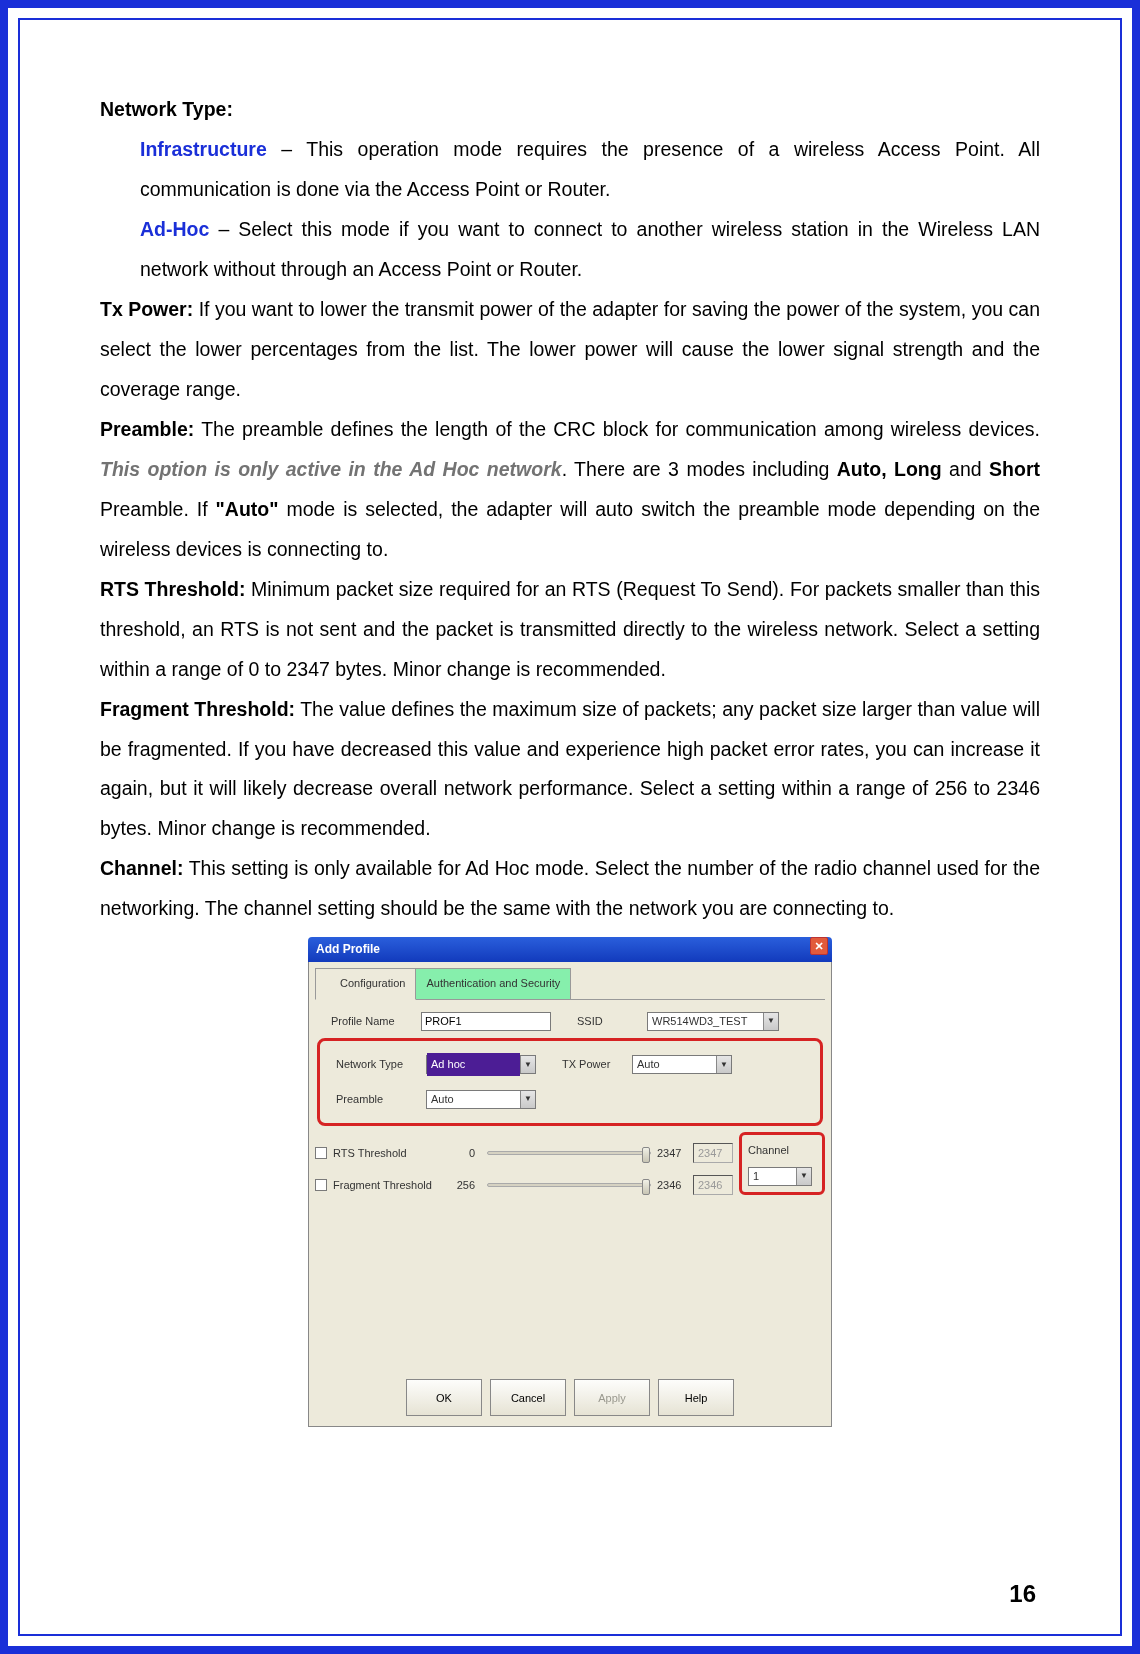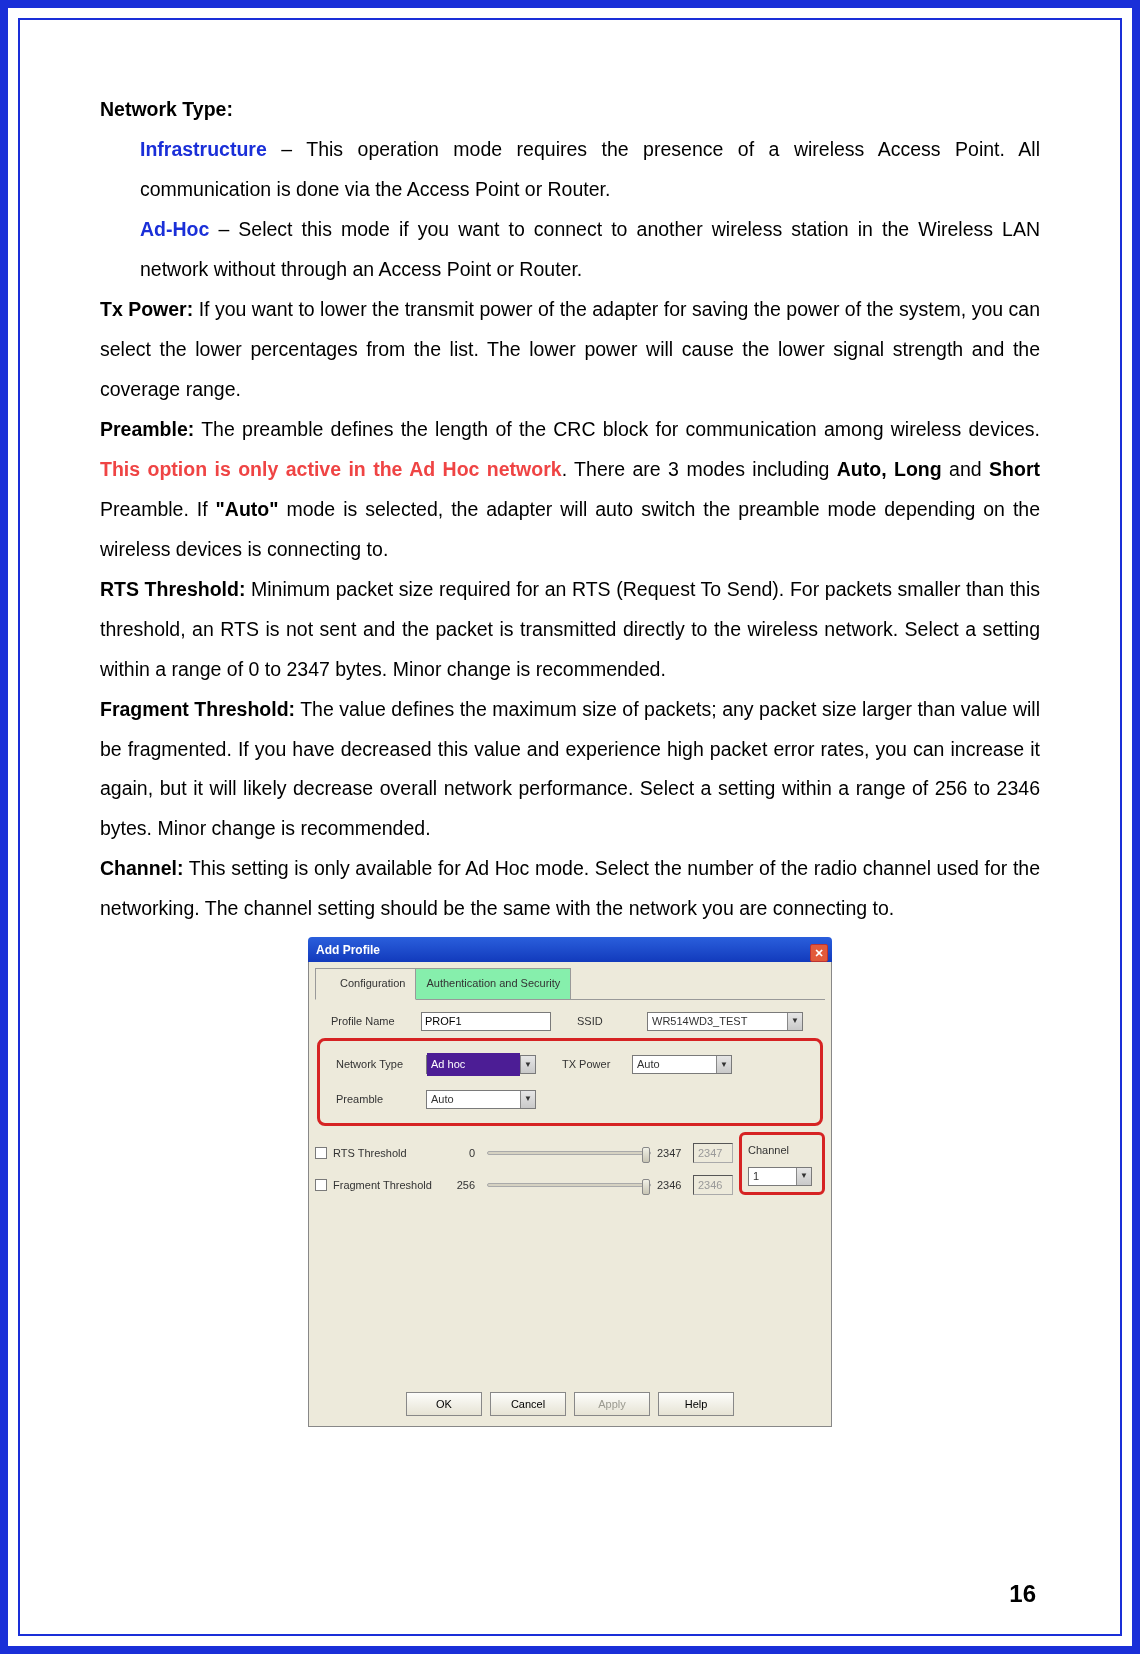--- a/index.html
+++ b/index.html
@@ -23,21 +23,21 @@
     padding: 70px 80px 40px 80px;
     position: relative;
   }
   .doc-text {
     font-size: 19.5px;
     line-height: 2.05;
     color: #000;
     text-align: justify;
   }
   .blue-term { color: #1a2fd8; font-weight: bold; }
-  .blue-italic { color: #ef4444; font-weight: bold; }
+  .blue-italic { color: #737373; font-weight: bold; font-style: italic; }
   .bold { font-weight: bold; }
   .indent-block { padding-left: 40px; }
   .page-num {
     position: absolute;
     right: 84px;
     bottom: 26px;
     font-size: 24px;
     font-weight: bold;
   }
   
@@ -50,21 +50,21 @@
     width: 524px;
     font-family: Tahoma, Arial, sans-serif;
     font-size: 11px;
     color: #333;
   }
   .titlebar {
     background: linear-gradient(to bottom, #2a5fdc, #123abc);
     color: #fff;
     height: 25px;
     display: flex;
-    align-items: flex-end;
+    align-items: flex-start;
     justify-content: space-between;
     padding: 0 4px 0 8px;
     border-top-left-radius: 4px;
     border-top-right-radius: 4px;
     font-weight: bold;
     font-size: 12px;
   }
   .close-btn {
     width: 18px; height: 18px;
     background: #e25a3a;
@@ -149,21 +149,21 @@
     background: linear-gradient(#f0f0e6,#c8c5b4);
     border:1px solid #888; border-radius:2px;
   }
   .slider-max { width:34px; font-size:11px; margin-right:2px; }
   .readout { width:40px; height:20px; border:1px inset #aaa; background:#edeadb; font-size:11px; color:#999; display:flex; align-items:center; padding:0 4px; }
   .btn-row {
     position:absolute; bottom:10px; left:0; right:0;
     display:flex; justify-content:center; gap:8px;
   }
   .win-btn {
-    width:76px; height:24px;
+    width:76px; height:37px;
     border:1px solid #888;
     background: linear-gradient(#fdfdfb, #e6e3d4);
     font-size:11px;
   }
   .win-btn.disabled { color:#9a998f; }
   .red-outline {
     border: 3px solid #d62323;
     border-radius: 8px;
     padding: 6px 6px;
     margin: 2px 2px 6px 2px;
@@ -225,21 +225,21 @@
 
         <div class="tabs">
           <div class="tab active">Configuration</div>
           <div class="tab">Authentication and Security</div>
         </div>
 
         <div class="row" style="padding-left:16px;">
           <span class="lbl">Profile Name</span>
           <input class="txt-input" style="width: 130px;" value="PROF1">
           <span class="lbl" style="width:70px; margin-left:26px;">SSID</span>
-          <div class="combo" style="width:156px;">
+          <div class="combo" style="width:132px;">
             <div class="val">WR514WD3_TEST</div>
             <div class="arrow">▼</div>
           </div>
         </div>
 
 
         <div class="red-outline">
           <div class="row" style="padding-left:10px;">
             <span class="lbl">Network Type</span>
             <div class="combo sel" style="width:110px;">

